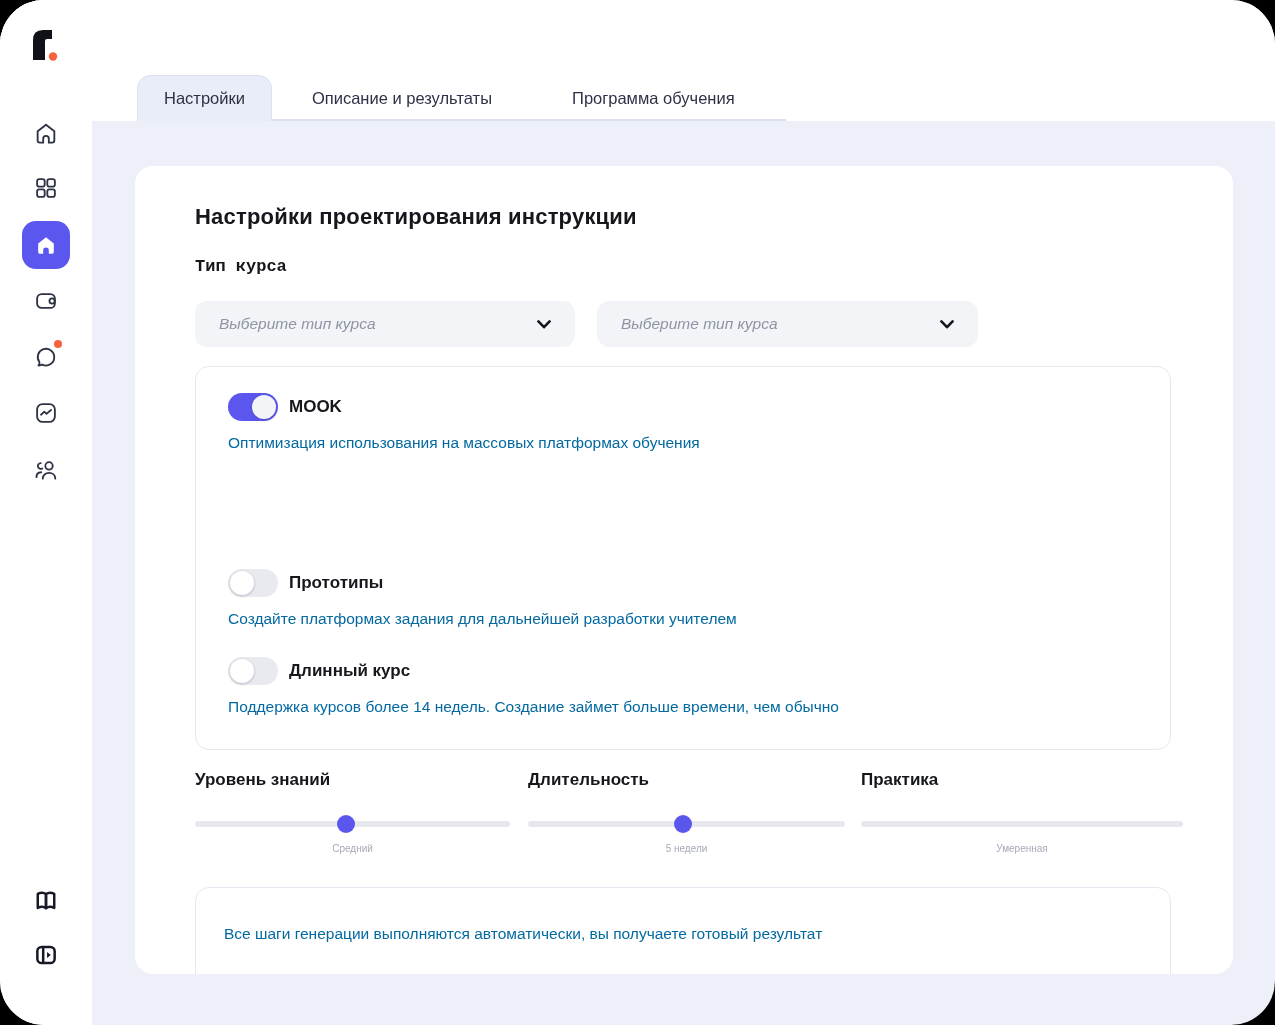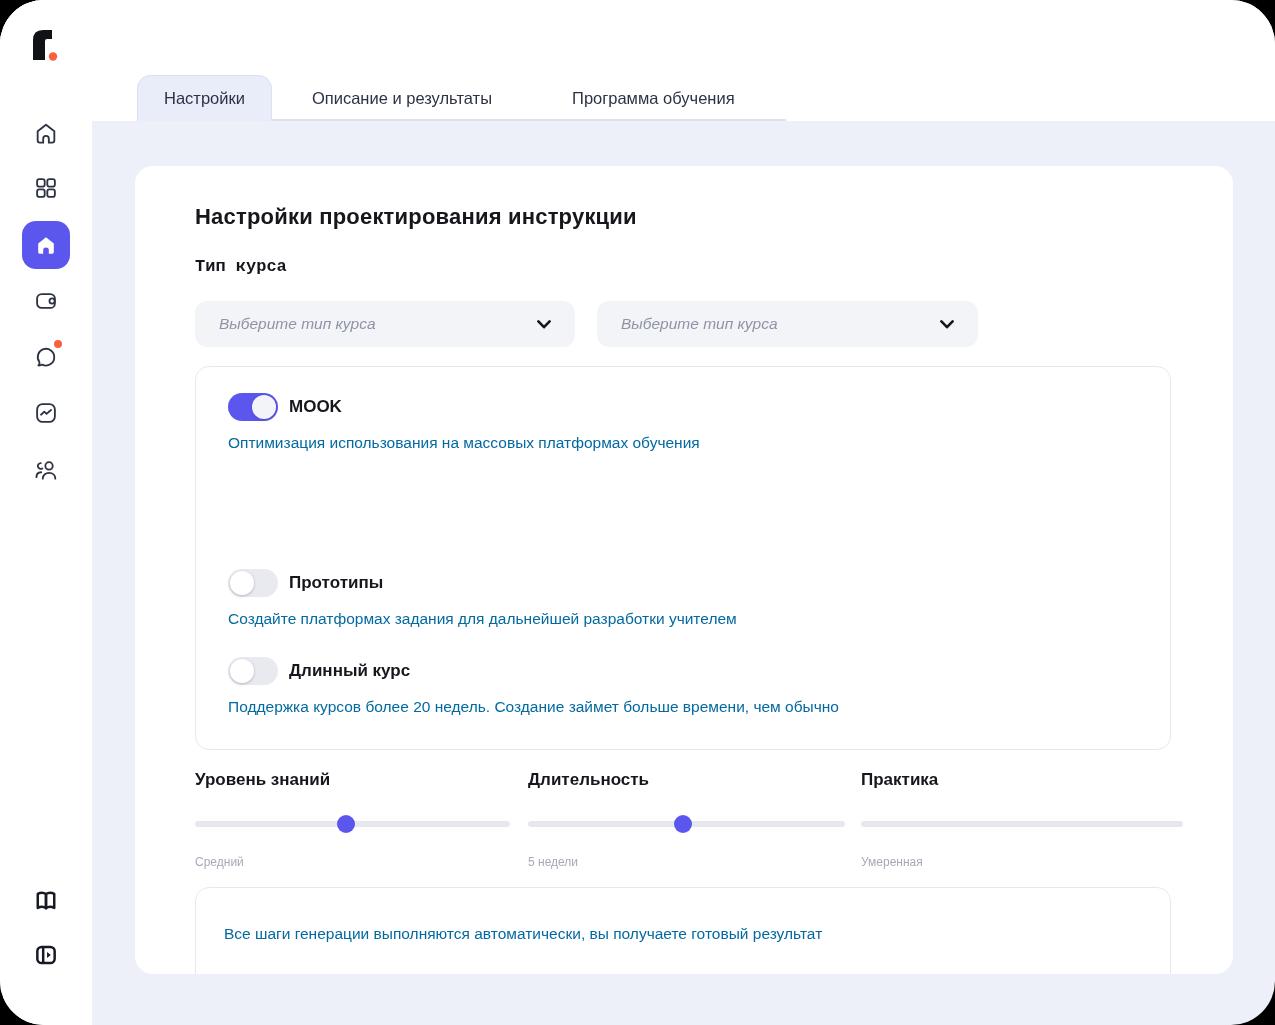--- a/index.html
+++ b/index.html
@@ -47,21 +47,21 @@
   .toggle.on{background:#5b57ee;}
   .toggle.on .knob{left:auto;right:2px;background:#f3f4f8;}
   
   .slider-col{position:absolute;top:604px;}
   .col-1{left:60px;width:315px;}
   .col-2{left:393px;width:317px;}
   .col-3{left:726px;width:322px;}
   .slider-label{font-size:17px;font-weight:700;}
   .track{position:relative;margin-top:31px;height:6px;border-radius:3px;background:#e7e8ee;cursor:pointer;}
   .thumb{position:absolute;top:50%;width:18px;height:18px;border-radius:50%;background:#5b57ee;transform:translate(-50%,-50%);cursor:grab;}
-  .slider-value{margin-top:28px;text-align:left;font-size:12px;color:#a6aab8;}
+  .slider-value{margin-top:16px;text-align:center;font-size:10px;color:#a6aab8;}
 </style>
 </head>
 <body>
 
 <div class="app">
 
   <div class="header-band"></div>
   <div class="tabs-line"></div>
   <div class="tabs">
     <div class="tab on">
@@ -199,21 +199,21 @@
         <div class="row-desc">Создайте платформах задания для дальнейшей разработки учителем</div>
       </div>
 
       <div class="opt-row" style="top:290px">
         <div class="row-head">
           <div class="toggle">
             <div class="knob"></div>
           </div>
           <span class="row-label">Длинный курс</span>
         </div>
-        <div class="row-desc">Поддержка курсов более 20 недель. Создание займет больше времени, чем обычно</div>
+        <div class="row-desc">Поддержка курсов более 14 недель. Создание займет больше времени, чем обычно</div>
       </div>
     </div>
 
     <div class="slider-col col-1">
       <div class="slider-label">Уровень знаний</div>
       <div class="track">
         <div class="thumb" style="left: 48%;"></div>
       </div>
       <div class="slider-value">Средний</div>
     </div>

